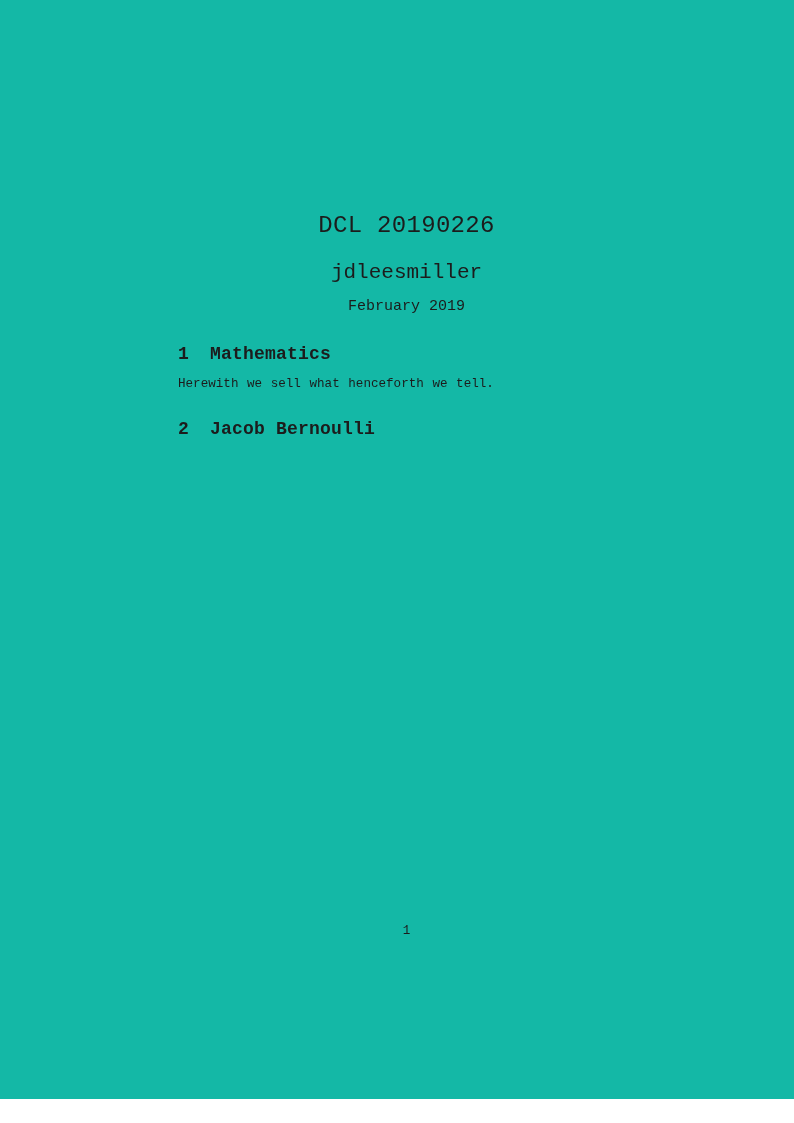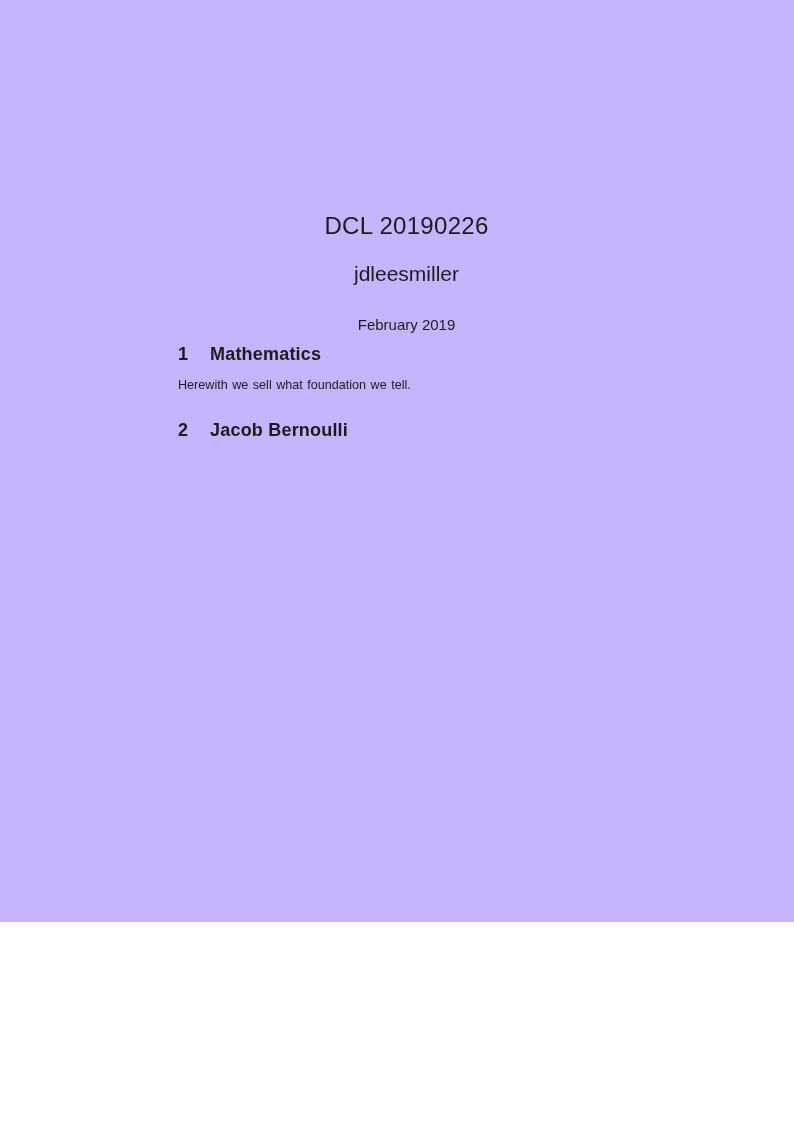--- a/index.html
+++ b/index.html
@@ -1,22 +1,22 @@
 <!DOCTYPE html>
 <html><head>
 <meta charset="utf-8">
 <style>
   * { margin: 0; padding: 0; box-sizing: border-box; }
   html, body { background: #ffffff; }
   .page {
     position: relative;
     width: 794px;
-    height: 922px;
-    background: #c4b5fd;
-    font-family: Liberation Sans, sans-serif;
+    height: 1099px;
+    background: #14b8a6;
+    font-family: Liberation Mono, monospace;
     color: #1c1c1c;
     overflow: hidden;
   }
   .title-block {
     position: absolute;
     left: 178px;
     width: 457px;
     top: 212px;
     text-align: center;
   }
@@ -24,21 +24,21 @@
     font-size: 24px;
     font-weight: 400;
     letter-spacing: 0.3px;
   }
   .doc-author {
     font-size: 21px;
     margin-top: 22px;
   }
   .doc-date {
     font-size: 15px;
-    margin-top: 30px;
+    margin-top: 14px;
   }
   .content {
     position: absolute;
     left: 178px;
     width: 457px;
     top: 344px;
   }
   .section-heading {
     display: flex;
     align-items: baseline;
@@ -85,21 +85,21 @@
     <div class="doc-author">jdleesmiller</div>
     <div class="doc-date">February 2019</div>
   </div>
 
   <div class="content">
 
     <div class="section-heading first">
       <span class="section-number">1</span>
       <span class="section-title">Mathematics</span>
     </div>
-    <p class="body-text">Herewith we sell what foundation we tell.</p>
+    <p class="body-text">Herewith we sell what henceforth we tell.</p>
 
     <div class="section-heading second">
       <span class="section-number">2</span>
       <span class="section-title">Jacob Bernoulli</span>
     </div>
 
   </div>
 
   <div class="page-number">1</div>
 

